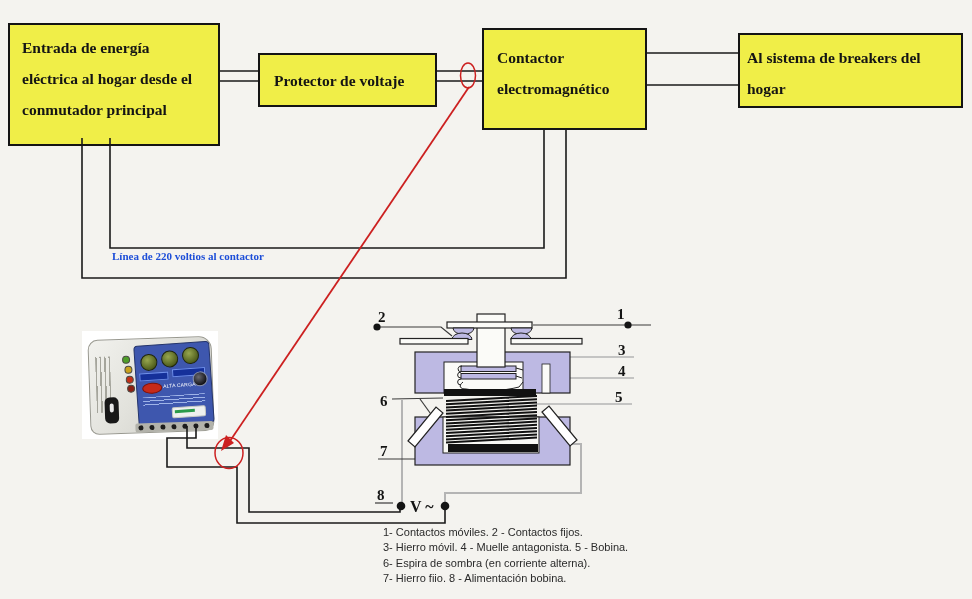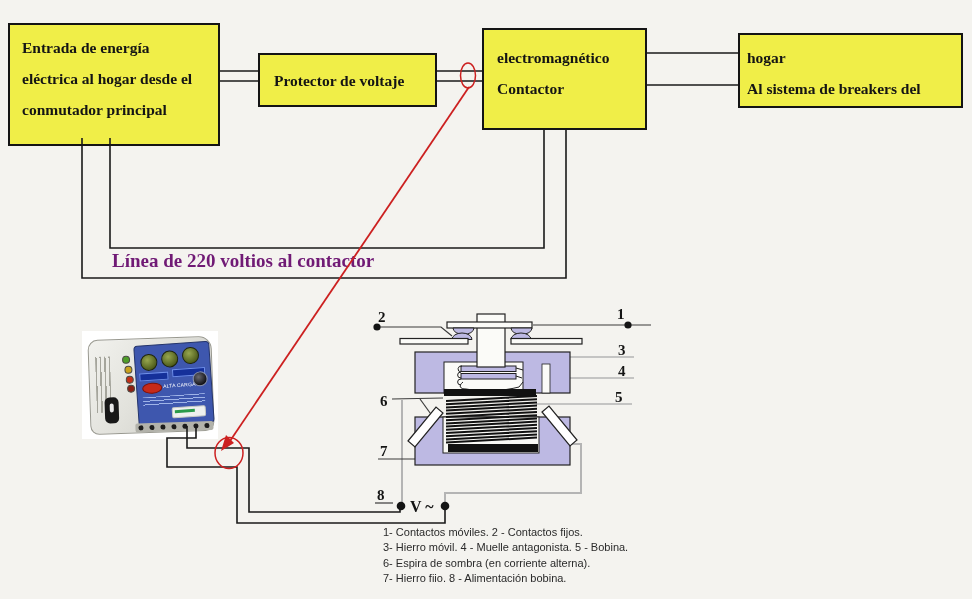--- a/index.html
+++ b/index.html
@@ -13,21 +13,21 @@
     background:#f0ee48;border:2px solid #141414;
     color:#141414;font-weight:bold;font-size:15.5px;line-height:31px;
   }
   .flowbox .bx-line{white-space:nowrap;}
   #box-entrada{left:8px;top:23px;width:212px;height:123px;padding:7px 0 0 12px;}
   #box-protector{left:258px;top:53px;width:179px;height:54px;display:flex;align-items:center;padding-left:14px;text-align:center;}
   #box-contactor{left:482px;top:28px;width:165px;height:102px;padding:12px 0 0 13px;}
   #box-breakers{left:738px;top:33px;width:225px;height:75px;padding:7px 0 0 7px;}
   #label-220{
     position:absolute;left:112px;top:250px;
-    font-weight:bold;font-size:19px;color:#701a75;white-space:nowrap;
+    font-weight:bold;font-size:11px;color:#1d4ed8;white-space:nowrap;
   }
   #diagram-svg{position:absolute;left:0;top:0;}
   
   #legend{
     position:absolute;left:383px;top:525px;width:330px;
     font-family:"Liberation Sans", sans-serif;font-size:11px;line-height:15.3px;color:#2a2a2a;
   }
   
   #device{position:absolute;left:82px;top:331px;width:136px;height:108px;background:#ffffff;}
   #device .body{
@@ -80,27 +80,27 @@
     <div class="bx-line">Entrada de energía</div>
     <div class="bx-line">eléctrica al hogar desde el</div>
     <div class="bx-line">conmutador principal</div>
   </div>
 
   <div class="flowbox" id="box-protector">
     <div class="bx-line">Protector de voltaje</div>
   </div>
 
   <div class="flowbox" id="box-contactor">
+    <div class="bx-line">Contactor</div>
     <div class="bx-line">electromagnético</div>
-    <div class="bx-line">Contactor</div>
   </div>
 
   <div class="flowbox" id="box-breakers">
+    <div class="bx-line">Al sistema de breakers del</div>
     <div class="bx-line">hogar</div>
-    <div class="bx-line">Al sistema de breakers del</div>
   </div>
 
   <div id="label-220">Línea de 220 voltios al contactor</div>
 
   <div id="device">
     <div class="body">
       <div class="vents"></div>
       <div class="led g"></div>
       <div class="led y"></div>
       <div class="led r1"></div>

